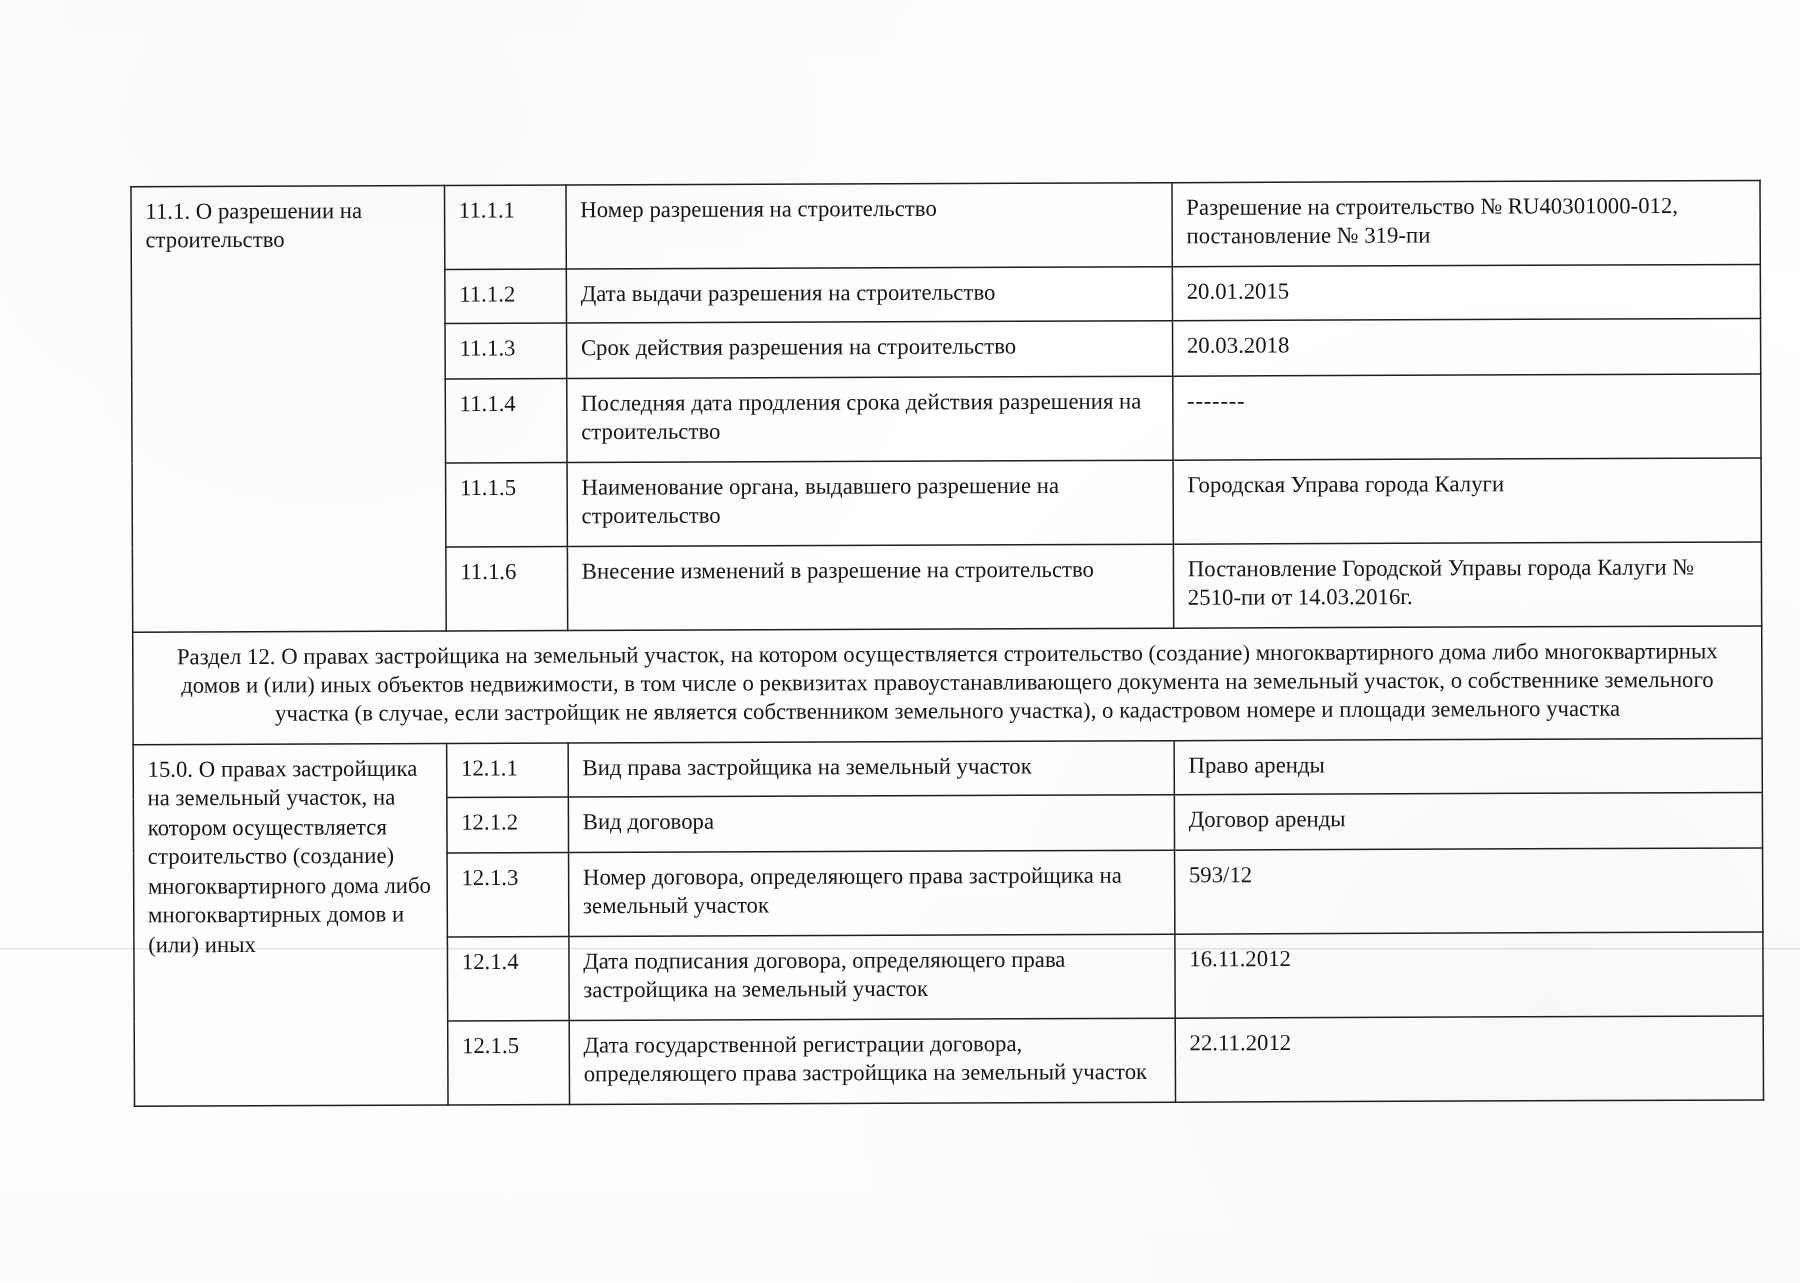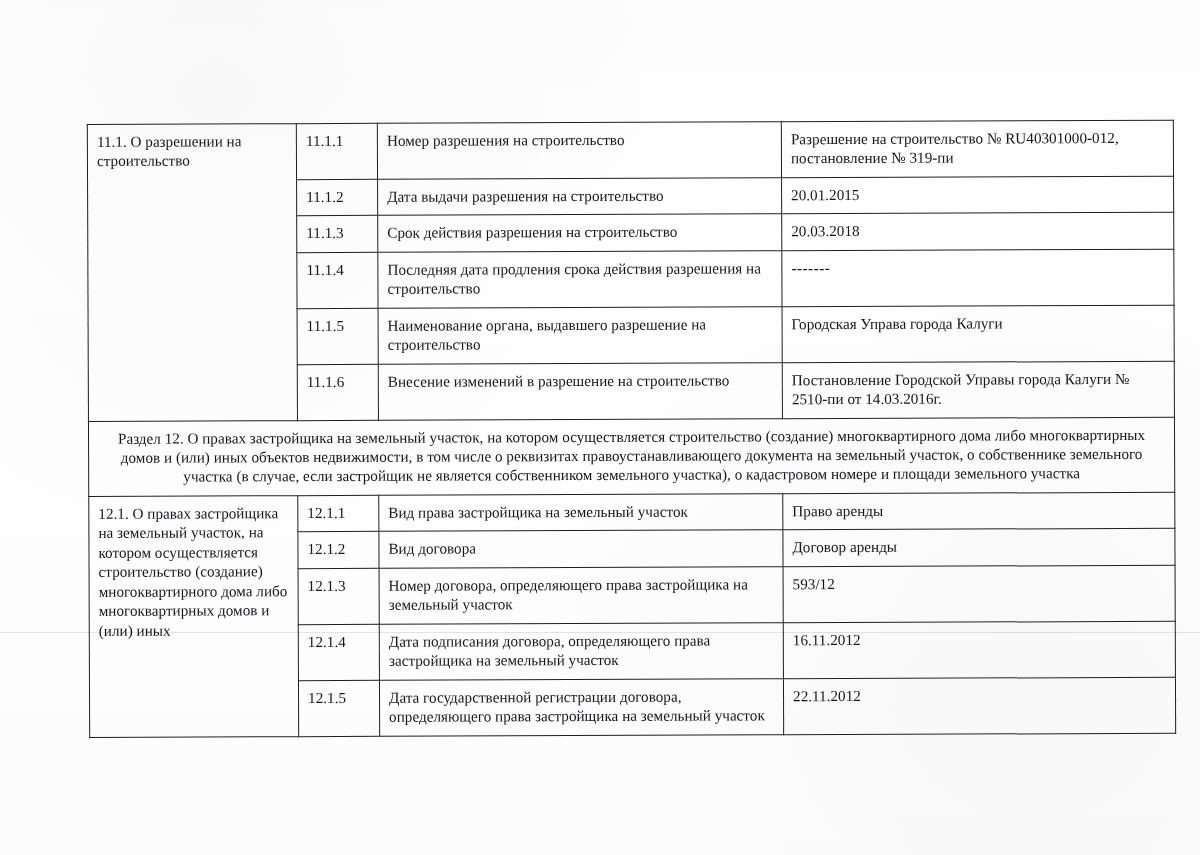--- a/index.html
+++ b/index.html
@@ -110,21 +110,21 @@
       <td class="c-num">11.1.6</td>
       <td class="c-name">Внесение изменений в разрешение на строительство</td>
       <td class="c-value val">Постановление Городской Управы города Калуги № 2510-пи от 14.03.2016г.</td>
     </tr>
 
     <tr>
       <td class="section" colspan="4">Раздел 12. О правах застройщика на земельный участок, на котором осуществляется строительство (создание) многоквартирного дома либо многоквартирных домов и (или) иных объектов недвижимости, в том числе о реквизитах правоустанавливающего документа на земельный участок, о собственнике земельного участка (в случае, если застройщик не является собственником земельного участка), о кадастровом номере и площади земельного участка</td>
     </tr>
 
     <tr>
-      <td class="c-group" rowspan="5">12.1. О правах застройщика на земельный участок, на котором осуществляется строительство (создание) многоквартирного дома либо многоквартирных домов и (или) иных</td>
+      <td class="c-group" rowspan="5">15.0. О правах застройщика на земельный участок, на котором осуществляется строительство (создание) многоквартирного дома либо многоквартирных домов и (или) иных</td>
       <td class="c-num">12.1.1</td>
       <td class="c-name">Вид права застройщика на земельный участок</td>
       <td class="c-value val">Право аренды</td>
     </tr>
     <tr>
       <td class="c-num">12.1.2</td>
       <td class="c-name">Вид договора</td>
       <td class="c-value val">Договор аренды</td>
     </tr>
     <tr>

